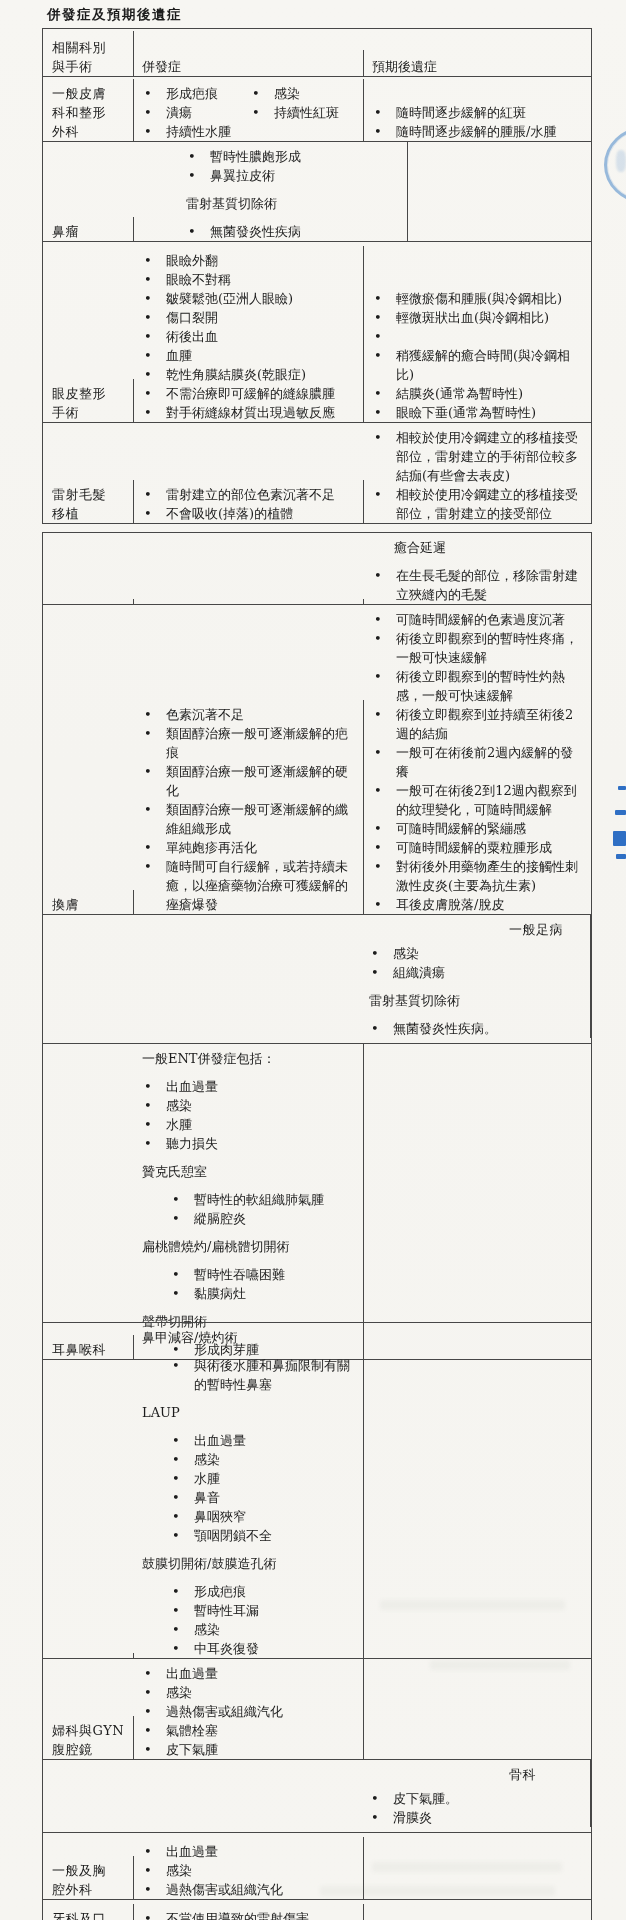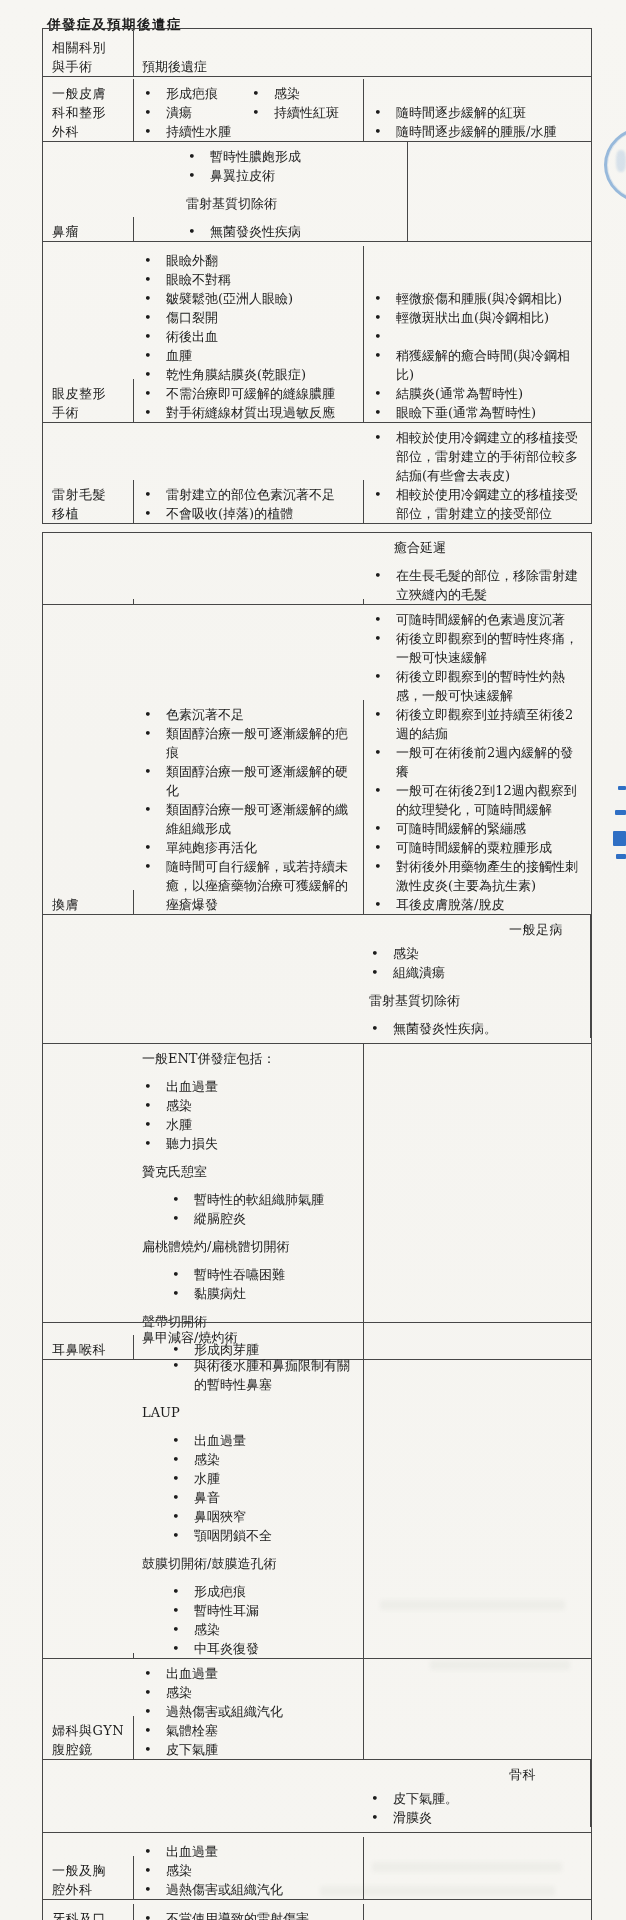--- a/index.html
+++ b/index.html
@@ -4,21 +4,21 @@
 <style>
   html,body{margin:0;padding:0;background:#dcdcdc;}
   .page{
     position:relative;width:626px;height:1920px;margin:0 auto;
     background:#f6f5f1;
     background-image:linear-gradient(180deg,#f7f6f2 0%,#f5f4f0 40%,#f6f5f1 100%);
     overflow:hidden;
     font-family:"DejaVu Serif","DejaVu Sans",serif;
     color:#1c1c1c;font-size:13px;line-height:19px;
   }
-  .doc-title{position:absolute;left:47px;top:15px;font-weight:bold;font-size:13.5px;letter-spacing:1.5px;}
+  .doc-title{position:absolute;left:47px;top:5px;font-weight:bold;font-size:13.5px;letter-spacing:1.5px;}
   .tbl{position:absolute;left:42px;width:550px;border:1px solid #474747;box-sizing:border-box;}
   .row{display:flex;align-items:flex-end;box-sizing:border-box;}
   .row + .row{border-top:1px solid #474747;}
   .c{box-sizing:border-box;}
   .c1{width:91px;flex:none;border-right:1px solid #474747;padding:5px 5px 0 9px;white-space:pre-line;letter-spacing:.5px;}
   .c2{width:230px;flex:none;border-right:1px solid #474747;padding:5px 6px 0 8px;}
   .c3{flex:1;padding:5px 6px 0 8px;}
   .hdr .c{padding-top:7px;}
   .seg + .seg{margin-top:9px;}
   .seg-plain{padding-left:22px;}
@@ -49,20 +49,21 @@
 </head>
 <body>
 
 <div class="page">
   <div class="doc-title">併發症及預期後遺症</div>
   <div id="tables-root">
       <div class="tbl" style="top: 28px;">
         <div class="row hdr" style="min-height: 47px;">
           <div class="c c1">相關科別
 與手術</div>
+          <div class="c c2">併發症</div>
           <div class="c c3">預期後遺症</div>
         </div>
         <div class="row" style="min-height: 65px;">
           <div class="c c1">一般皮膚
 科和整形
 外科</div>
           <div class="c c2">
             <div class="seg two-col">
               <div class="col-a">
                 <div class="bi">

